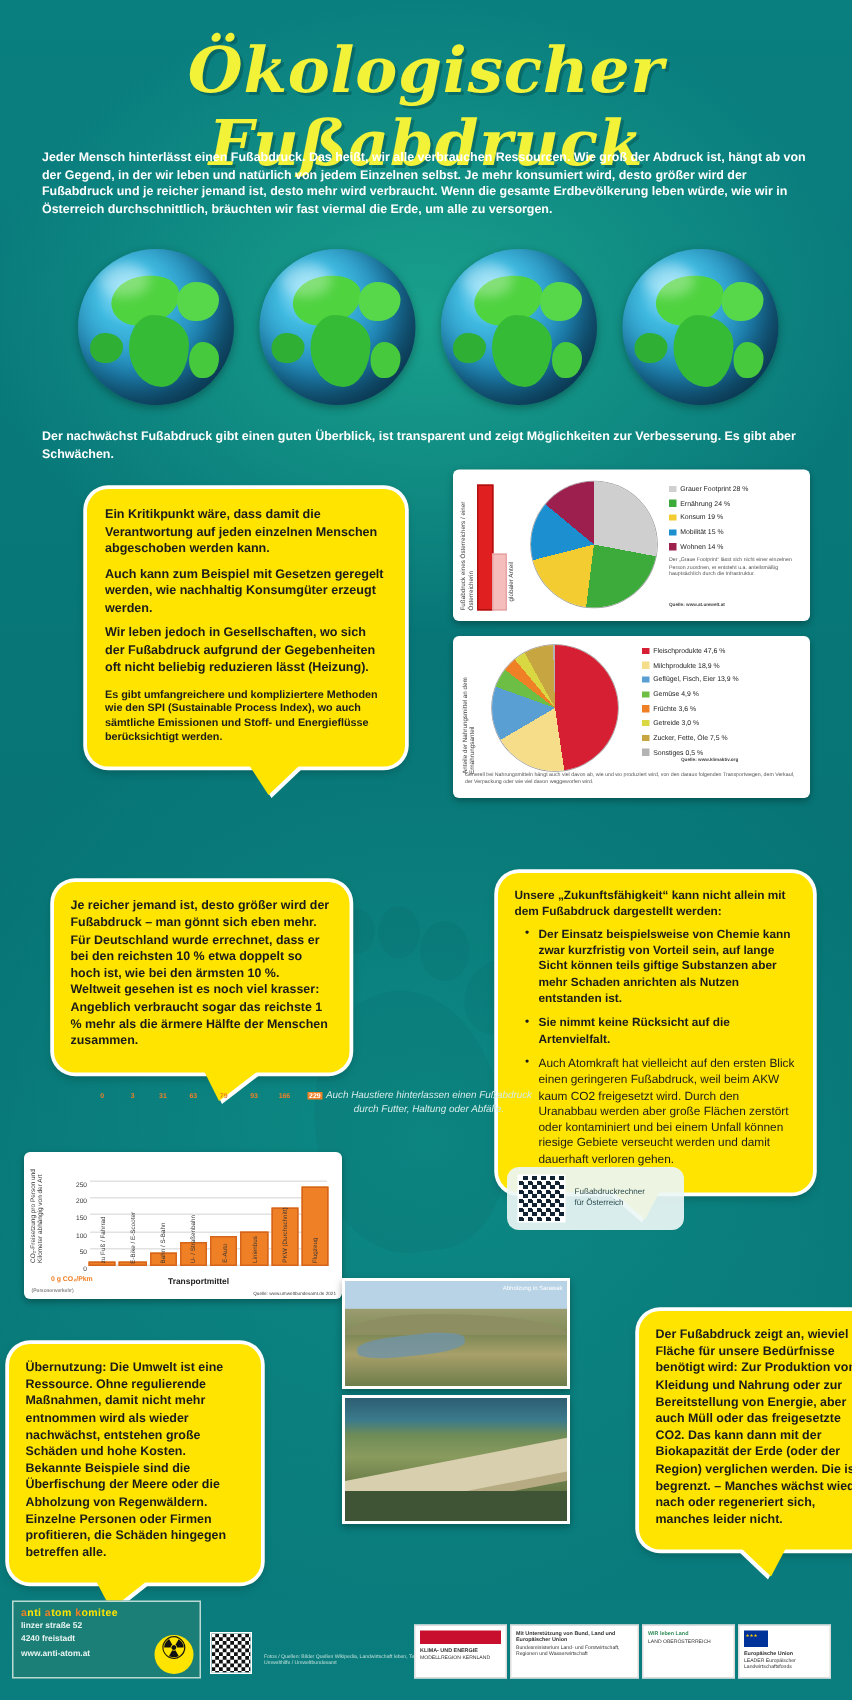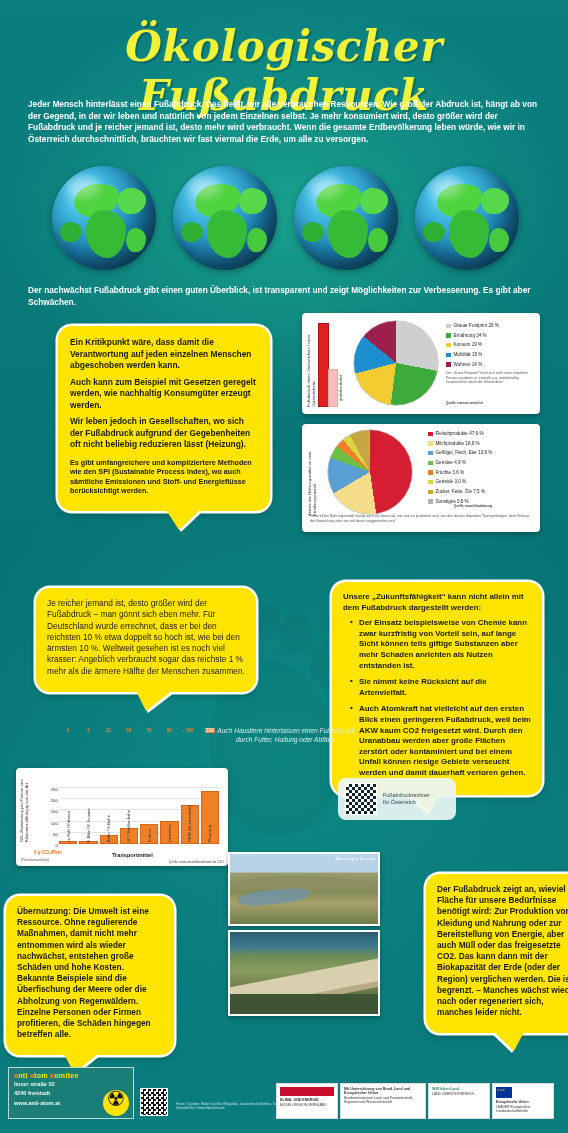--- a/index.html
+++ b/index.html
@@ -83,32 +83,32 @@
   .bubble p:last-child{margin-bottom:0;}
   .tail{position:absolute;width:0;height:0;}
 
   #bubble-critique{left:58px;top:326px;width:212px;padding:11px 12px 10px 12px;
     font-size:8.4px;line-height:11.5px;font-weight:bold;}
   #bubble-critique .small{font-size:7.2px;line-height:9.6px;font-weight:bold;margin-top:7px;}
   #bubble-critique .tail{left:108px;bottom:-19px;
     border-left:13px solid transparent;border-right:21px solid transparent;border-top:20px solid #ffe400;
     filter:drop-shadow(2px 2px 0 #fff);}
 
-  #bubble-rich{left:36px;top:588px;width:220px;padding:10px 11px;
-    font-size:8.3px;line-height:11.3px;font-weight:normal;}
+  #bubble-rich{left:36px;top:588px;width:197px;padding:10px 11px;
+    font-size:8.3px;line-height:11.3px;font-weight:bold;}
   #bubble-rich .tail{left:100px;bottom:-19px;
     border-left:10px solid transparent;border-right:26px solid transparent;border-top:20px solid #ffe400;
     filter:drop-shadow(2px 2px 0 #fff);}
 
   #bubble-future{left:332px;top:582px;width:210px;padding:10px 11px;
     font-size:7.9px;line-height:10.6px;font-weight:bold;}
   #bubble-future ul{margin:4px 0 0 0;padding-left:9px;list-style:none;}
   #bubble-future li{margin-bottom:6px;position:relative;padding-left:7px;}
   #bubble-future li:before{content:"•";position:absolute;left:-2px;top:-1px;}
-  #bubble-future li.strong{font-weight:bold;}
+  #bubble-future li.strong{font-weight:normal;}
   #bubble-future .tail{left:76px;bottom:-18px;
     border-left:22px solid transparent;border-right:10px solid transparent;border-top:19px solid #ffe400;
     filter:drop-shadow(-2px 2px 0 #fff);}
 
   #bubble-over{left:6px;top:896px;width:168px;padding:10px 11px;
     font-size:8.3px;line-height:11.2px;font-weight:bold;}
   #bubble-over .tail{left:58px;bottom:-18px;
     border-left:10px solid transparent;border-right:24px solid transparent;border-top:19px solid #ffe400;
     filter:drop-shadow(2px 2px 0 #fff);}
 

